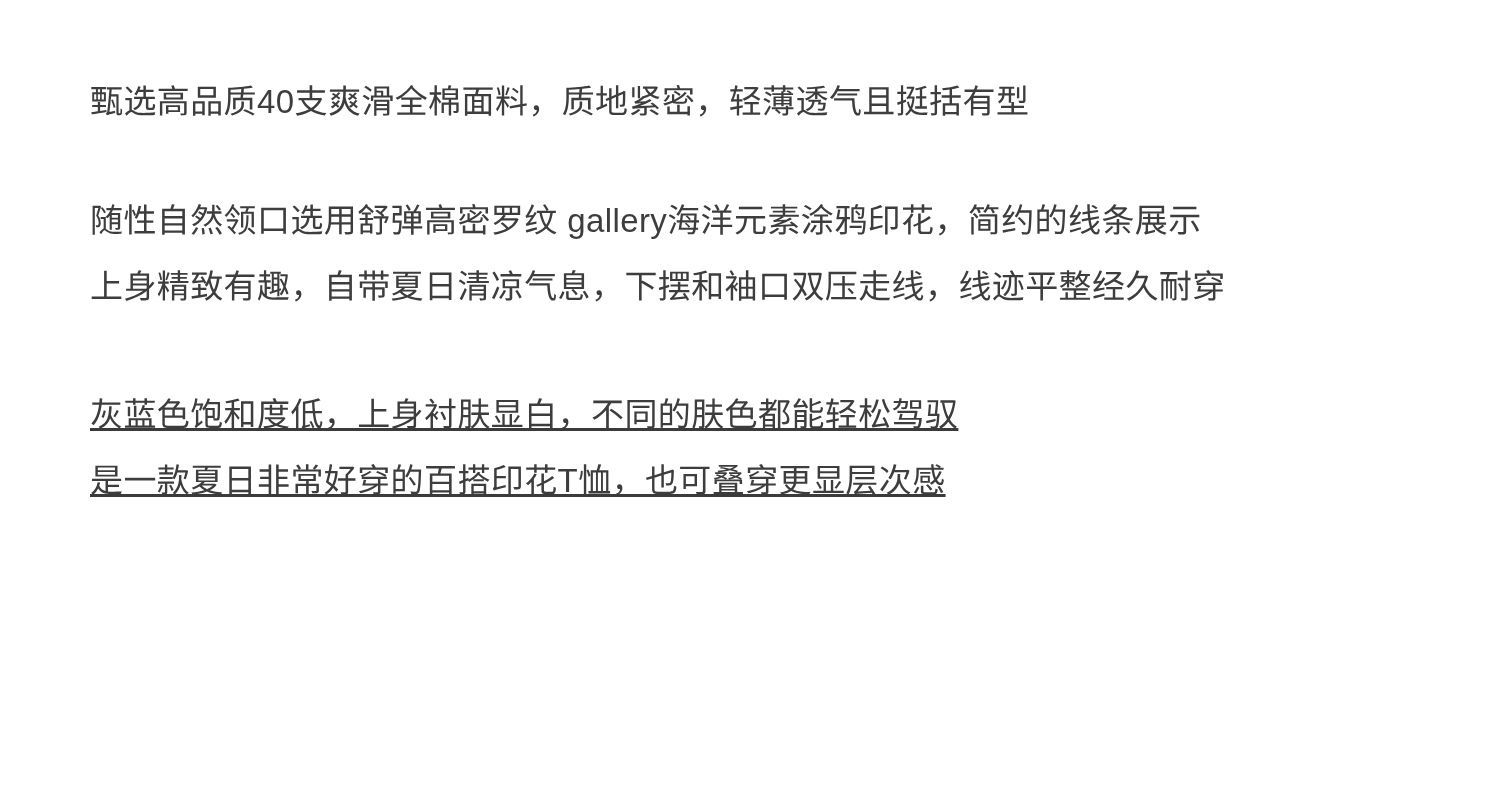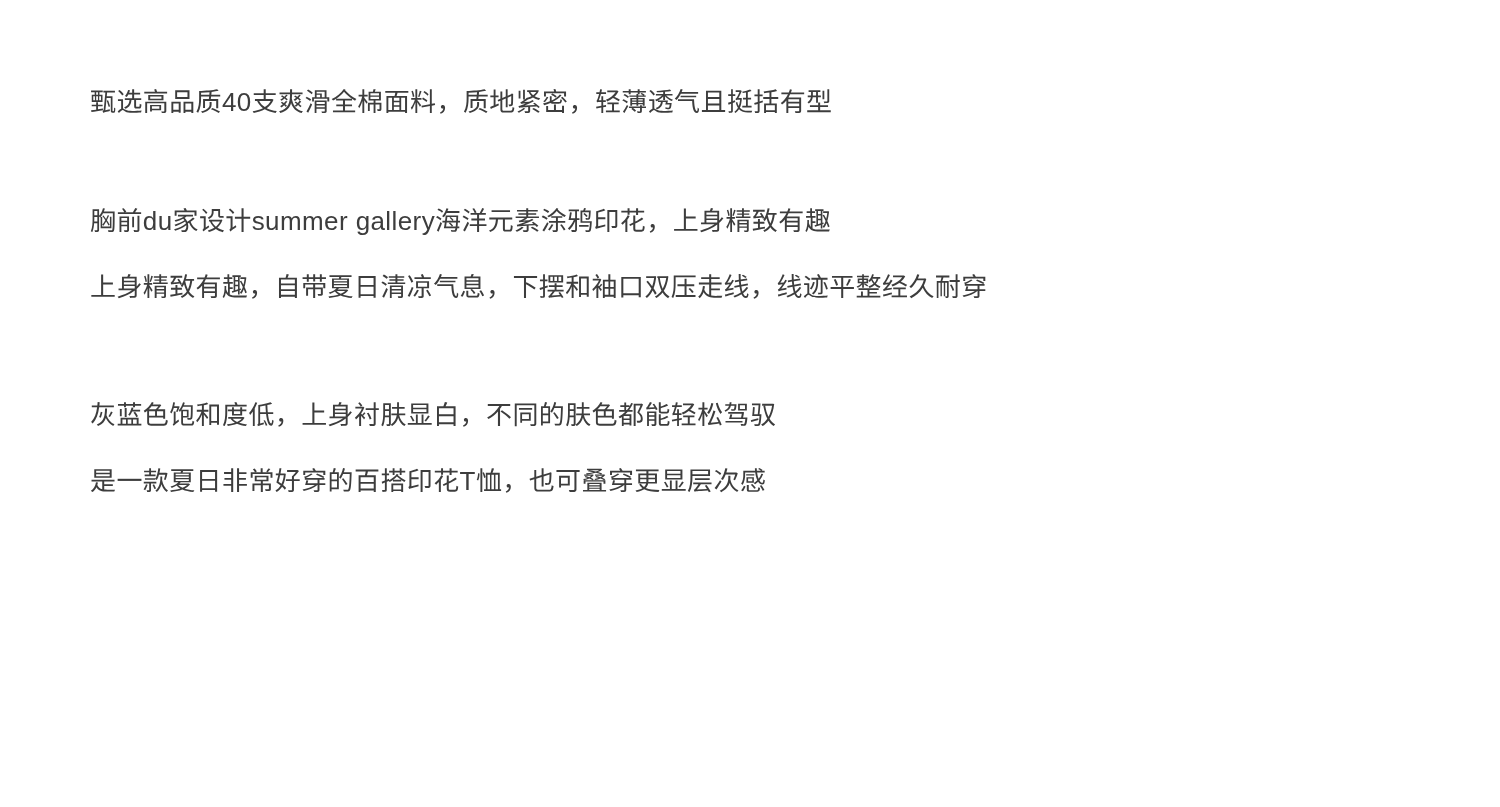--- a/index.html
+++ b/index.html
@@ -23,48 +23,49 @@
     padding: 78px 90px 0 90px;
   }
   .block {
     margin: 0;
     padding: 0;
   }
   .block + .block {
     margin-top: 62px;
   }
   .line {
-    font-size: 26px;
+    font-size: 33px;
     line-height: 66px;
     letter-spacing: 0.4px;
     color: #3d3d3d;
     white-space: pre;
     font-weight: 400;
   }
   .block-intro .line {
     line-height: 48px;
   }
   .block-details {
     margin-top: 66px;
   }
   .block-color {
     margin-top: 60px;
+    text-decoration: underline;
   }
 </style>
 </head>
 <body>
 
 <div class="page">
 
   <div class="block block-intro">
     <div class="line">甄选高品质40支爽滑全棉面料，质地紧密，轻薄透气且挺括有型</div>
   </div>
 
   <div class="block block-details">
-    <div class="line">胸前du家设计summer gallery海洋元素涂鸦印花，上身精致有趣</div>
+    <div class="line">随性自然领口选用舒弹高密罗纹 gallery海洋元素涂鸦印花，简约的线条展示</div>
     <div class="line">上身精致有趣，自带夏日清凉气息，下摆和袖口双压走线，线迹平整经久耐穿</div>
   </div>
 
   <div class="block block-color">
     <div class="line">灰蓝色饱和度低，上身衬肤显白，不同的肤色都能轻松驾驭</div>
     <div class="line">是一款夏日非常好穿的百搭印花T恤，也可叠穿更显层次感</div>
   </div>
 
 </div>
 

